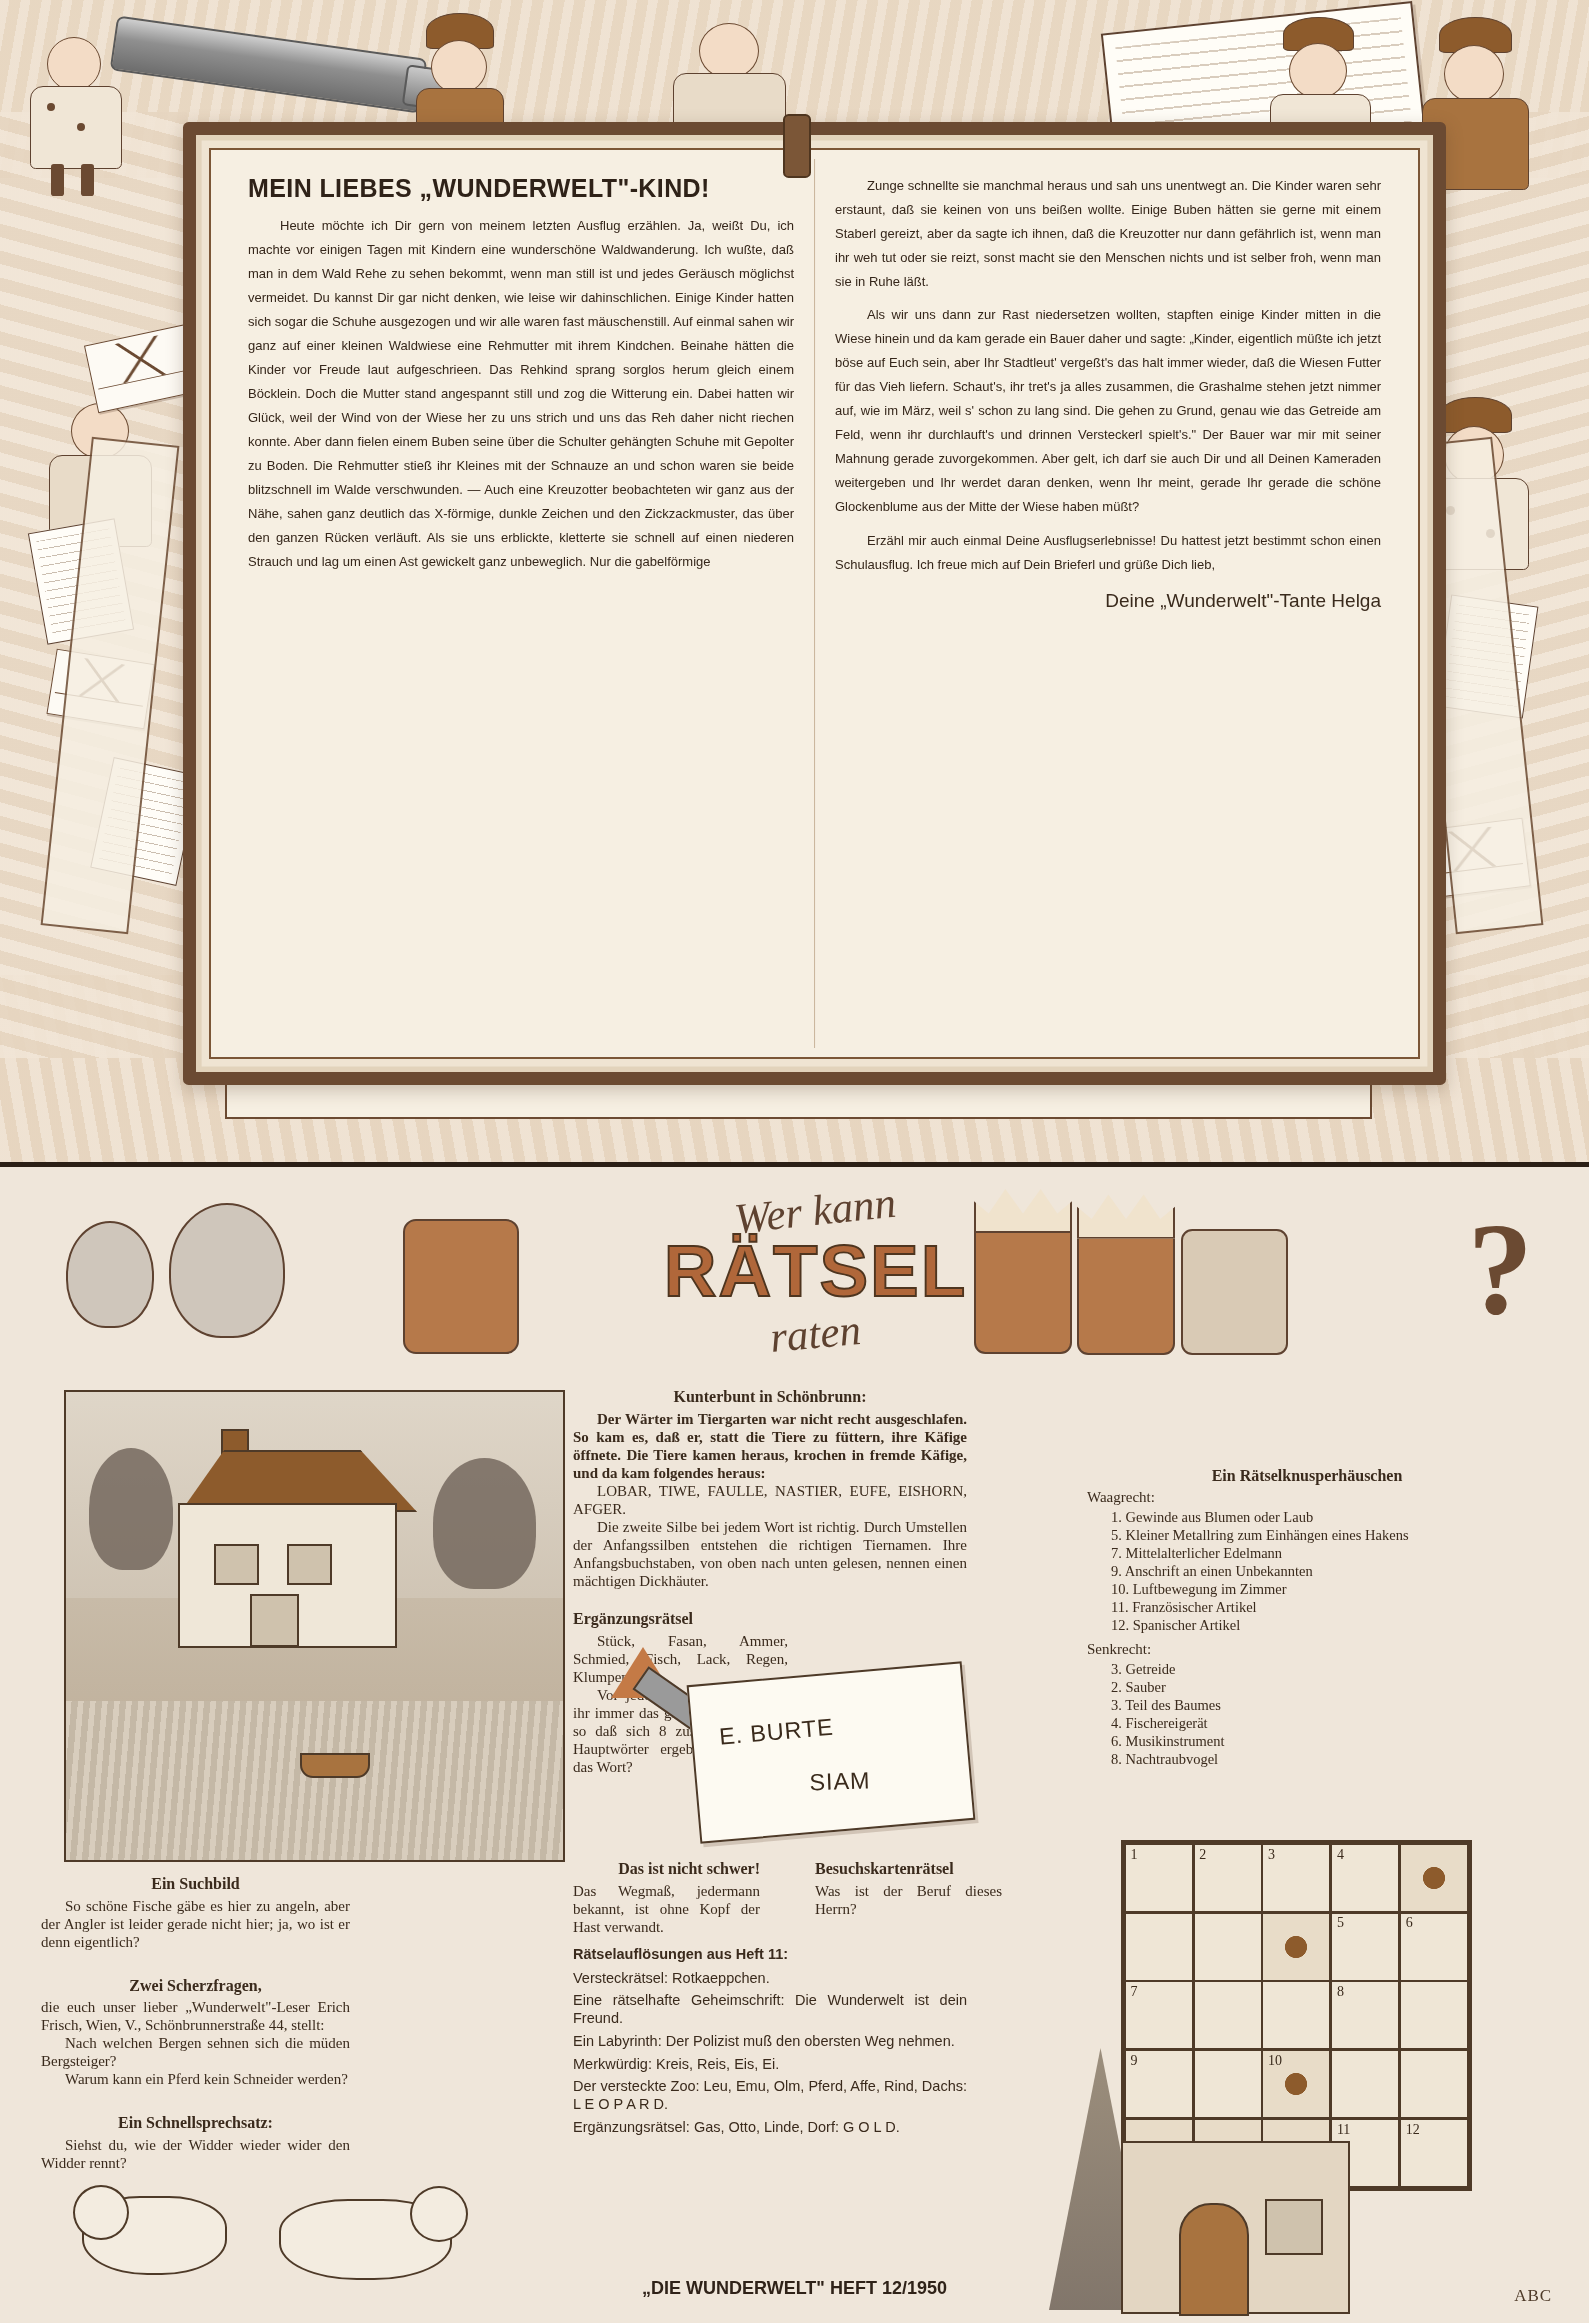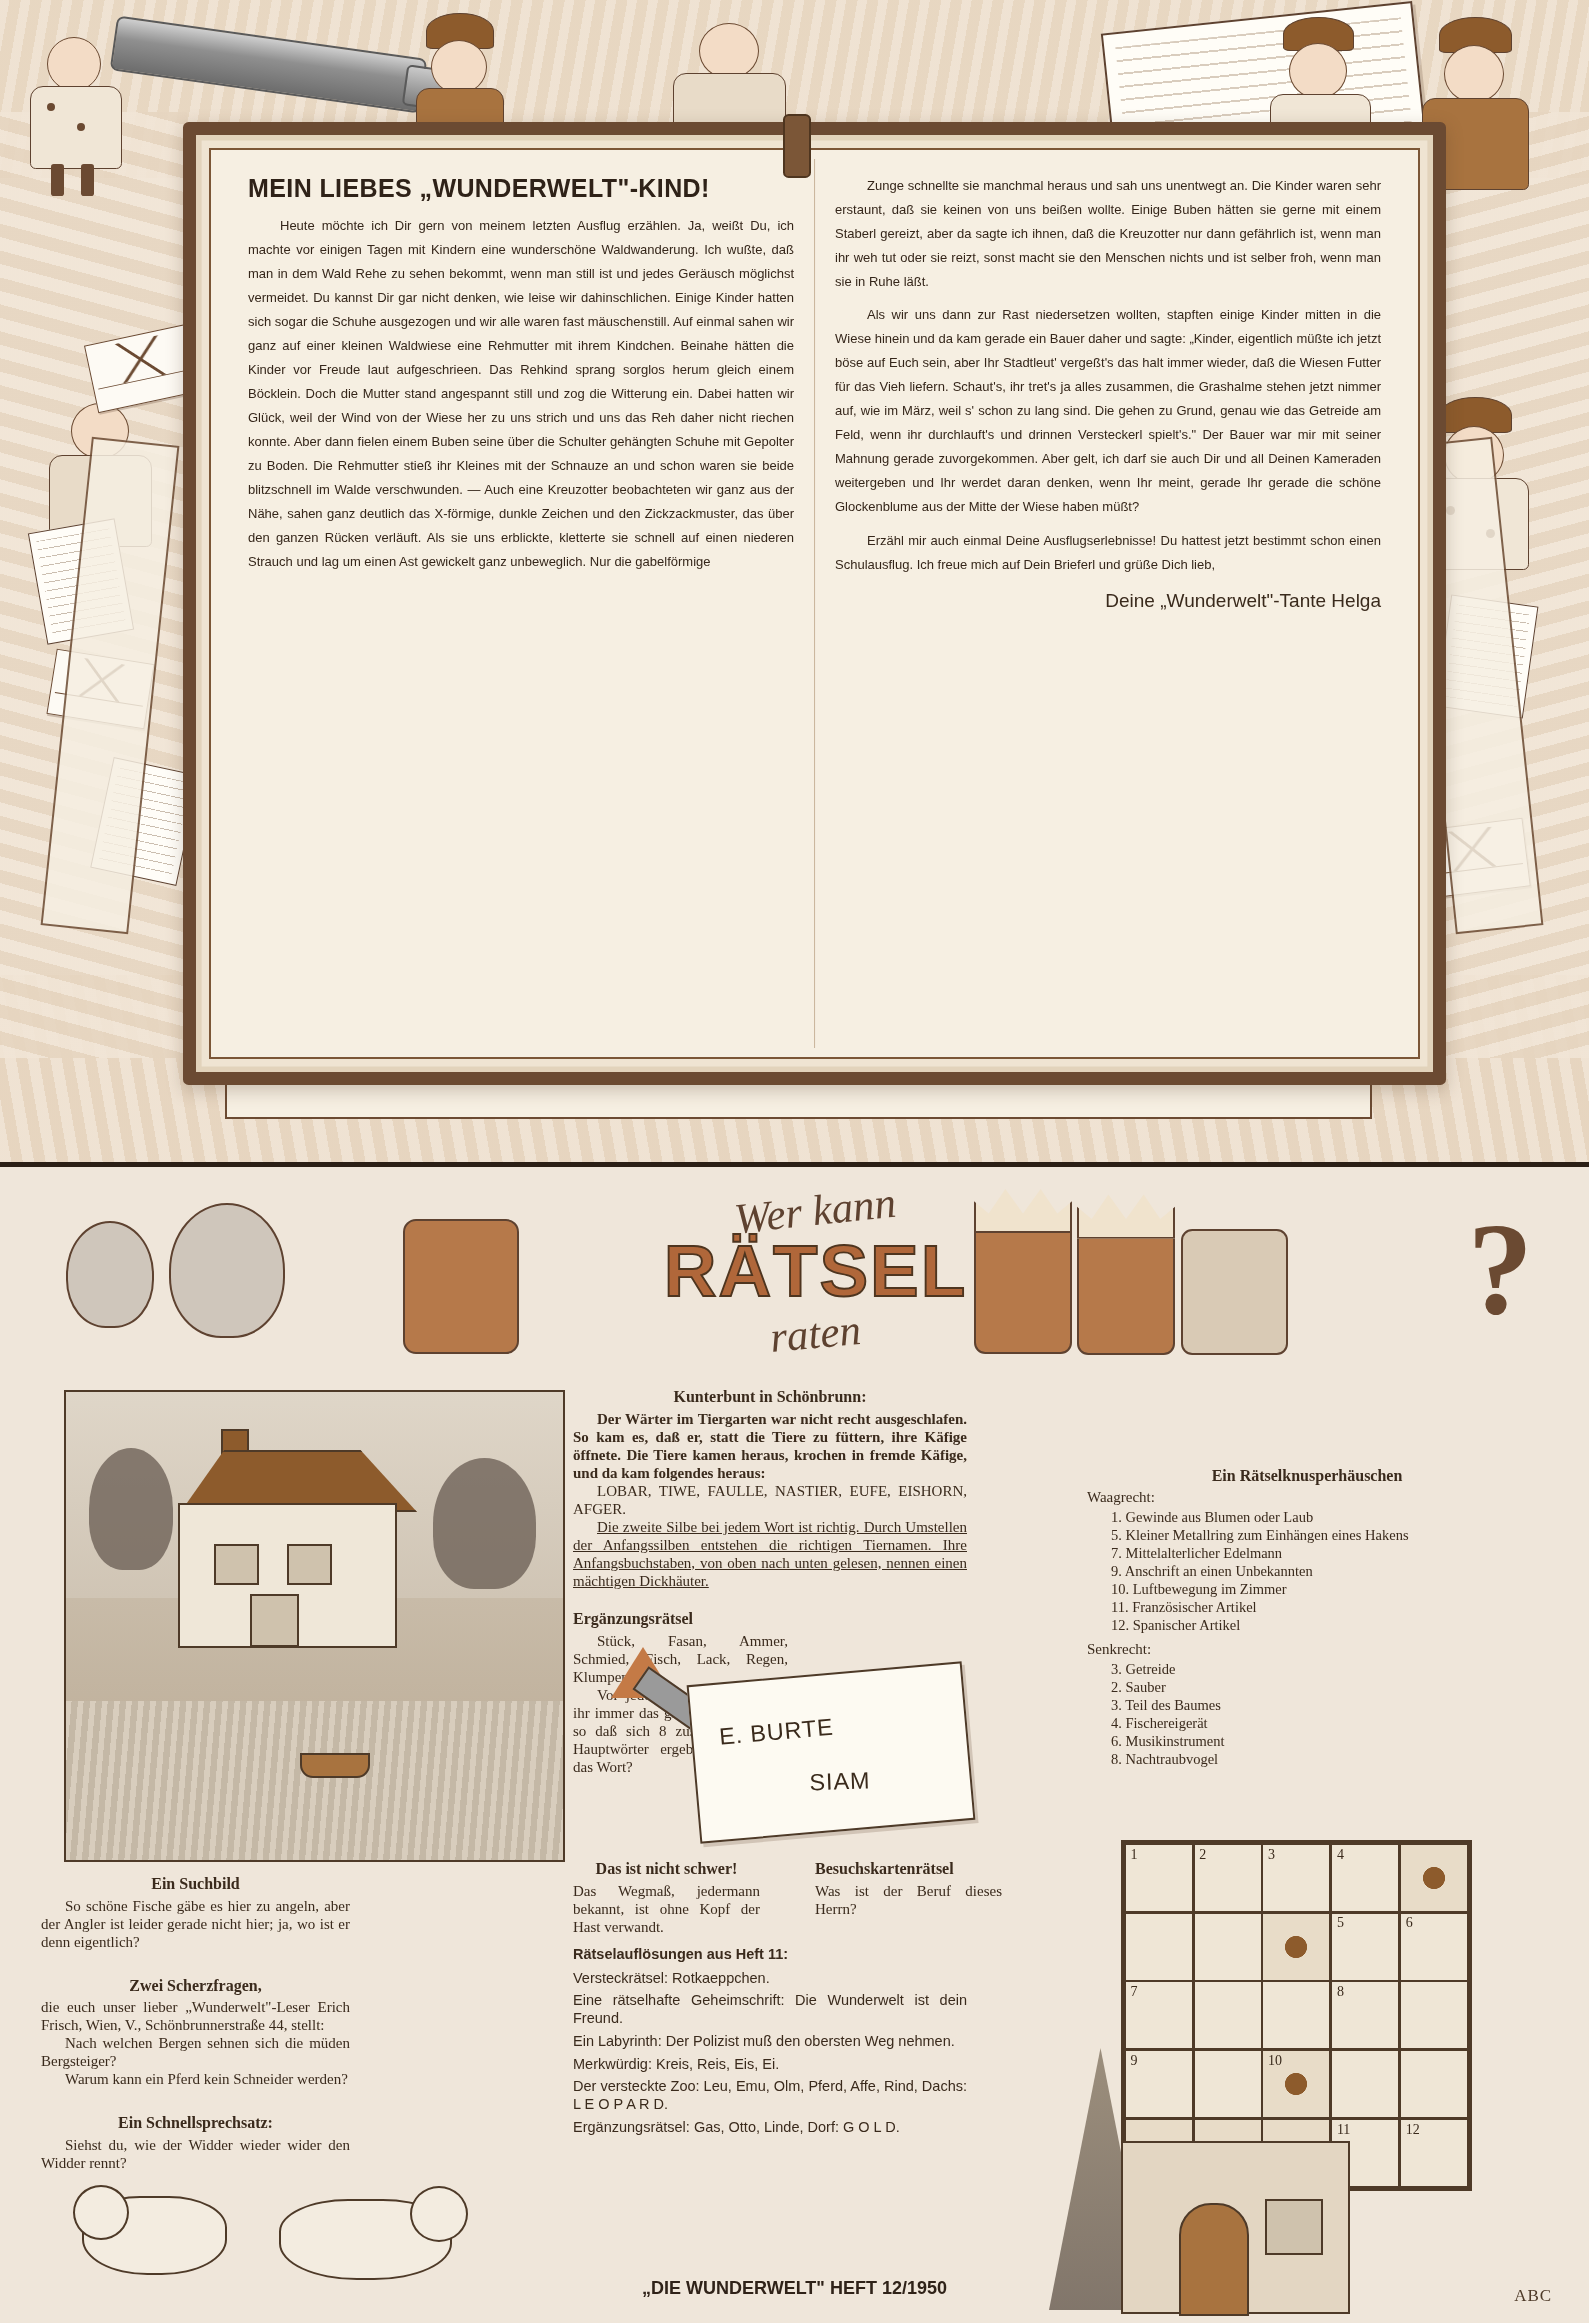--- a/index.html
+++ b/index.html
@@ -323,39 +323,39 @@
       <div class="win" style="left:184px;top:202px;width:45px;height:49px;"></div>
       <div class="water"></div>
       <div class="boat"></div>
     </div>
 
     <div class="col-mid">
       <div>
         <p class="b-title">Kunterbunt in Schönbrunn:</p>
         <p class="b-text" style="text-indent:24px;font-weight:bold;">Der Wärter im Tiergarten war nicht recht ausgeschlafen. So kam es, daß er, statt die Tiere zu füttern, ihre Käfige öffnete. Die Tiere kamen heraus, krochen in fremde Käfige, und da kam folgendes heraus:</p>
         <p class="b-text" style="text-indent:24px;">LOBAR, TIWE, FAULLE, NASTIER, EUFE, EISHORN, AFGER.</p>
-        <p class="b-text" style="text-indent:24px;text-decoration:underline;">Die zweite Silbe bei jedem Wort ist richtig. Durch Umstellen der Anfangssilben entstehen die richtigen Tiernamen. Ihre Anfangsbuchstaben, von oben nach unten gelesen, nennen einen mächtigen Dickhäuter.</p>
+        <p class="b-text" style="text-indent:24px;">Die zweite Silbe bei jedem Wort ist richtig. Durch Umstellen der Anfangssilben entstehen die richtigen Tiernamen. Ihre Anfangsbuchstaben, von oben nach unten gelesen, nennen einen mächtigen Dickhäuter.</p>
       </div>
 
       <div style="margin-top:20.6px;width:215px;">
         <p class="b-title" style="text-align:left;">Ergänzungsrätsel</p>
         <p class="b-text" style="text-indent:24px;">Stück, Fasan, Ammer, Schmied, Fisch, Lack, Regen, Klumpen.</p>
         <p class="b-text" style="text-indent:24px;">Vor jedes dieser Wörter müßt ihr immer das gleiche Wort setzen, so daß sich 8 zusammengesetzte Hauptwörter ergeben. Wie heißt das Wort?</p>
       </div>
     </div>
 
     <div class="tri"></div>
     <div class="knife"></div>
     <div class="card">
       <div class="l1">E. BURTE</div>
       <div class="l2">SIAM</div>
     </div>
 
     <div style="position:absolute;left:573px;top:693px;width:187px;">
-      <p class="b-title" style="text-align:center;">Das ist nicht schwer!</p>
+      <p class="b-title" style="text-align:right;">Das ist nicht schwer!</p>
       <p class="b-text">Das Wegmaß, jedermann bekannt, ist ohne Kopf der Hast verwandt.</p>
     </div>
     <div style="position:absolute;left:815px;top:693px;width:187px;">
       <p class="b-title" style="text-align:left;">Besuchskartenrätsel</p>
       <p class="b-text">Was ist der Beruf dieses Herrn?</p>
     </div>
 
     <div class="col-right">
       <p class="b-title">Ein Rätselknusperhäuschen</p>
       <p class="wgr">Waagrecht:</p>

